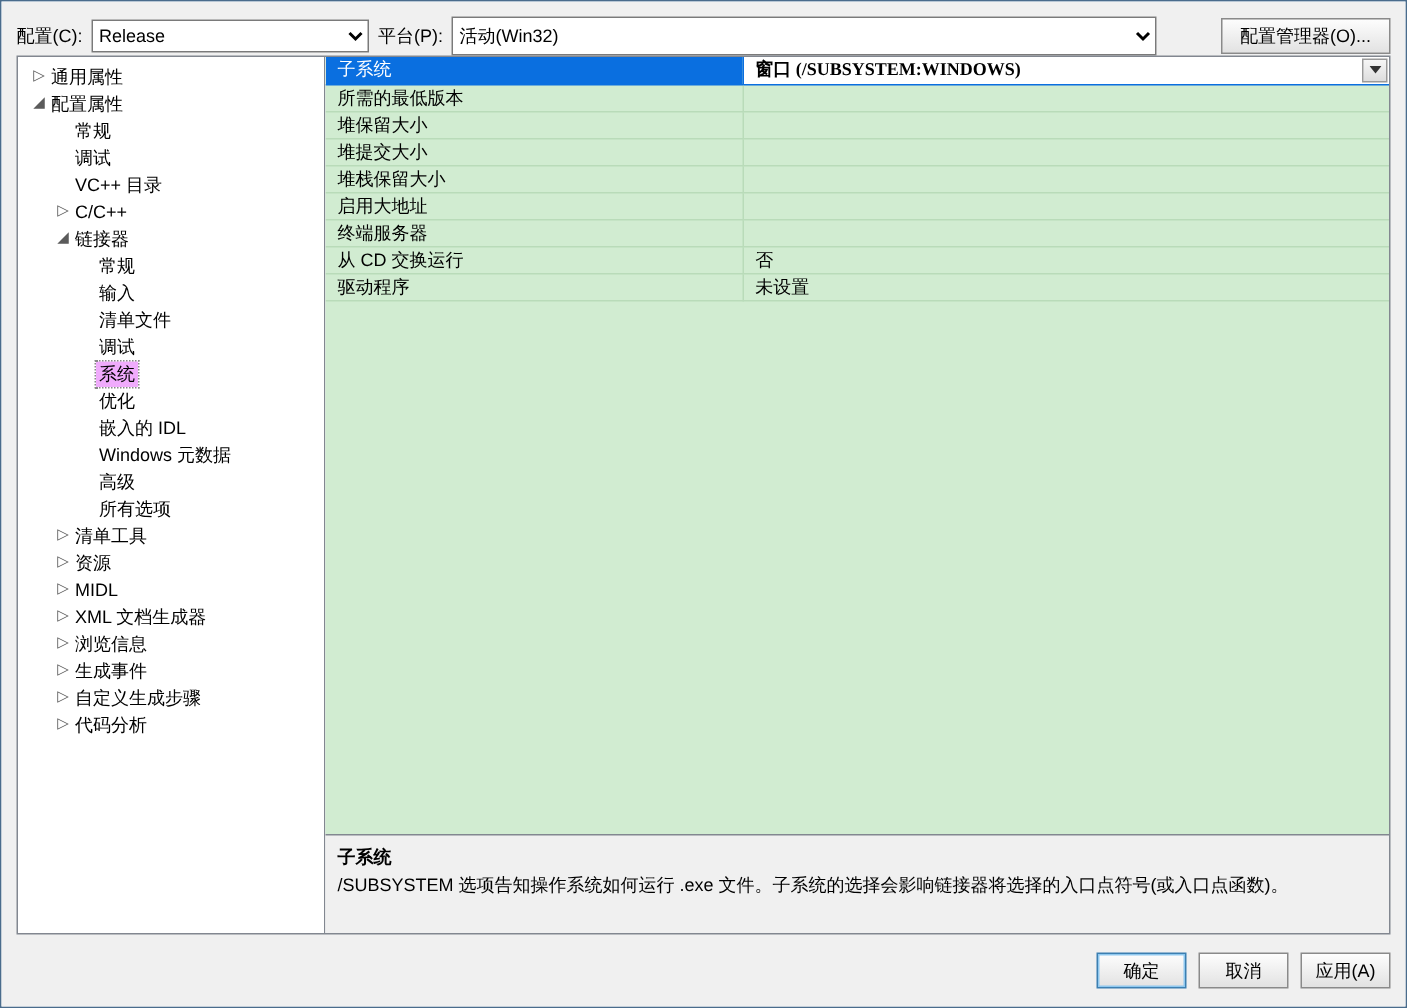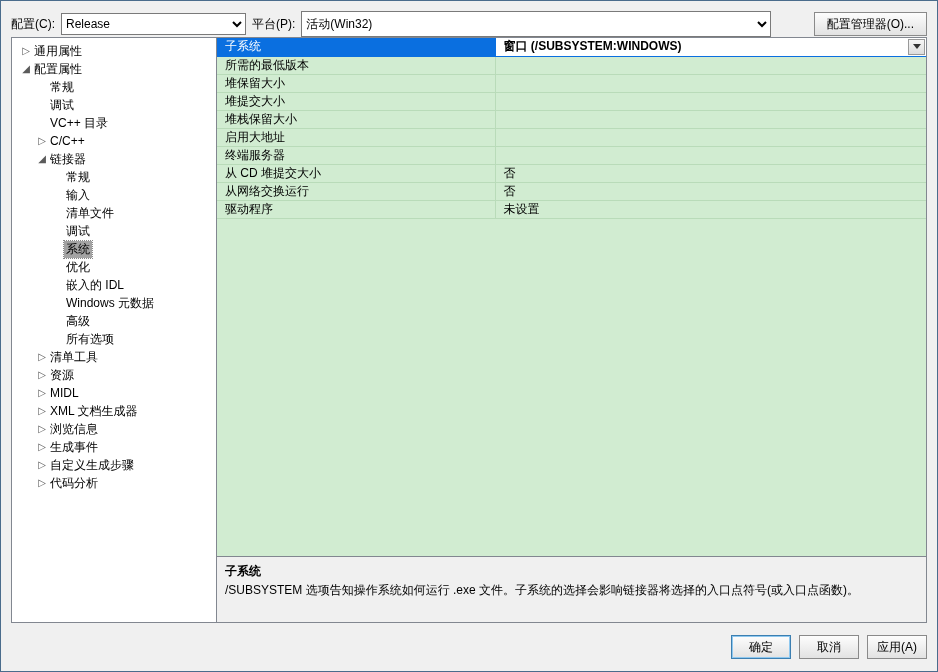--- a/index.html
+++ b/index.html
@@ -17,35 +17,35 @@
   .toprow { display:flex; align-items:center; gap:6px; margin-bottom:0; }
   .toprow label { color:#000; white-space:nowrap; }
   select.cfg { flex:0 0 185px; height:22px; border:1px solid #7a7a7a; background:#fff; font-size:12px; }
   select.plat { flex:0 0 470px; height:26px; border:1px solid #7a7a7a; background:#fff; font-size:12px; }
   .cfgmgr { height:24px; padding:0 12px; border:1px solid #8a8a8a; background:linear-gradient(to bottom,#fdfdfd,#e2e2e2); cursor:pointer; font-size:12px; }
   .mainrow { flex:1; display:flex; border:1px solid #828790; min-height:0; }
   .tree { width:205px; background:#fff; border-right:1px solid #828790; overflow:auto; padding:4px 0; }
   .tree-item { display:flex; align-items:center; height:18px; padding-right:6px; cursor:default; white-space:nowrap; color:#000; }
   .tree-item .exp { width:12px; text-align:center; color:#5b5b5b; cursor:pointer; font-size:10px; line-height:1; }
   .tree-item .lbl { padding:0 2px; }
-  .tree-item.selected .lbl { background:#a3a3a3; outline:1px dotted #888; }
+  .tree-item.selected .lbl { background:#f0abfc; outline:1px dotted #888; }
   .d0 { padding-left:8px; }
   .d1 { padding-left:24px; }
   .d2 { padding-left:40px; }
   .rightpane { flex:1; display:flex; flex-direction:column; background:#fff; min-width:0; }
   .propgrid { flex:1; position:relative; background:#d1ecd1; overflow:hidden; }
   .propgrid table { width:100%; border-collapse:collapse; table-layout:fixed; }
   .propgrid col.namecol { width:278px; }
   .propgrid td { height:18px; border-bottom:1px solid #b9dbb9; padding:0 4px 0 8px; color:#000; white-space:nowrap; overflow:hidden; text-overflow:ellipsis; }
   .propgrid tr.sel td { border-bottom:1px solid #0a6fe0; }
   .propgrid tr.sel td.pname { background:#0a6fe0; color:#fff; }
   .propgrid tr.sel td.pval { background:#fff; }
   .propgrid td.pname { border-right:1px solid #b9dbb9; }
   .propgrid tr.sel td.pname { border-right:1px solid #0a6fe0; }
-  .propgrid tr.sel td.pval { font-weight:bold; }
+  .propgrid tr.sel td.pval { font-weight:bold;font-family:Liberation Serif, serif; }
   .dropbtn { position:absolute; right:1px; top:1px; width:17px; height:16px; background:linear-gradient(to bottom,#f6f6f6,#ddd); border:1px solid #999; display:flex; align-items:center; justify-content:center; cursor:pointer; }
   .descpanel { height:66px; border-top:1px solid #828790; background:#f0f0f0; padding:6px 8px; }
   .descpanel .dtitle { font-weight:bold; margin-bottom:2px; }
   .descpanel .dtext { color:#000; font-size:12px; }
   .buttonrow { display:flex; justify-content:flex-end; gap:8px; margin-top:12px; }
   .buttonrow button { width:60px; height:24px; border:1px solid #8a8a8a; background:linear-gradient(to bottom,#fdfdfd,#e2e2e2); font-size:12px; cursor:pointer; }
   .buttonrow button.default { border:1px solid #3c7fb1; box-shadow:0 0 0 1px #8fc8ef inset; }
   .fillrest { position:absolute; left:0; right:0; background:#d1ecd1; }
 </style>
 </head>
@@ -202,25 +202,21 @@
                 </tr>
                 <tr>
                   <td class="pname">启用大地址</td>
                   <td class="pval"></td>
                 </tr>
                 <tr>
                   <td class="pname">终端服务器</td>
                   <td class="pval"></td>
                 </tr>
                 <tr>
-                  <td class="pname">从 CD 堆提交大小</td>
-                  <td class="pval">否</td>
-                </tr>
-                <tr>
-                  <td class="pname">从网络交换运行</td>
+                  <td class="pname">从 CD 交换运行</td>
                   <td class="pval">否</td>
                 </tr>
                 <tr>
                   <td class="pname">驱动程序</td>
                   <td class="pval">未设置</td>
                 </tr>
               </tbody>
             </table>
           <div class="dropbtn">
             <svg width="8" height="6" viewBox="0 0 8 6">

